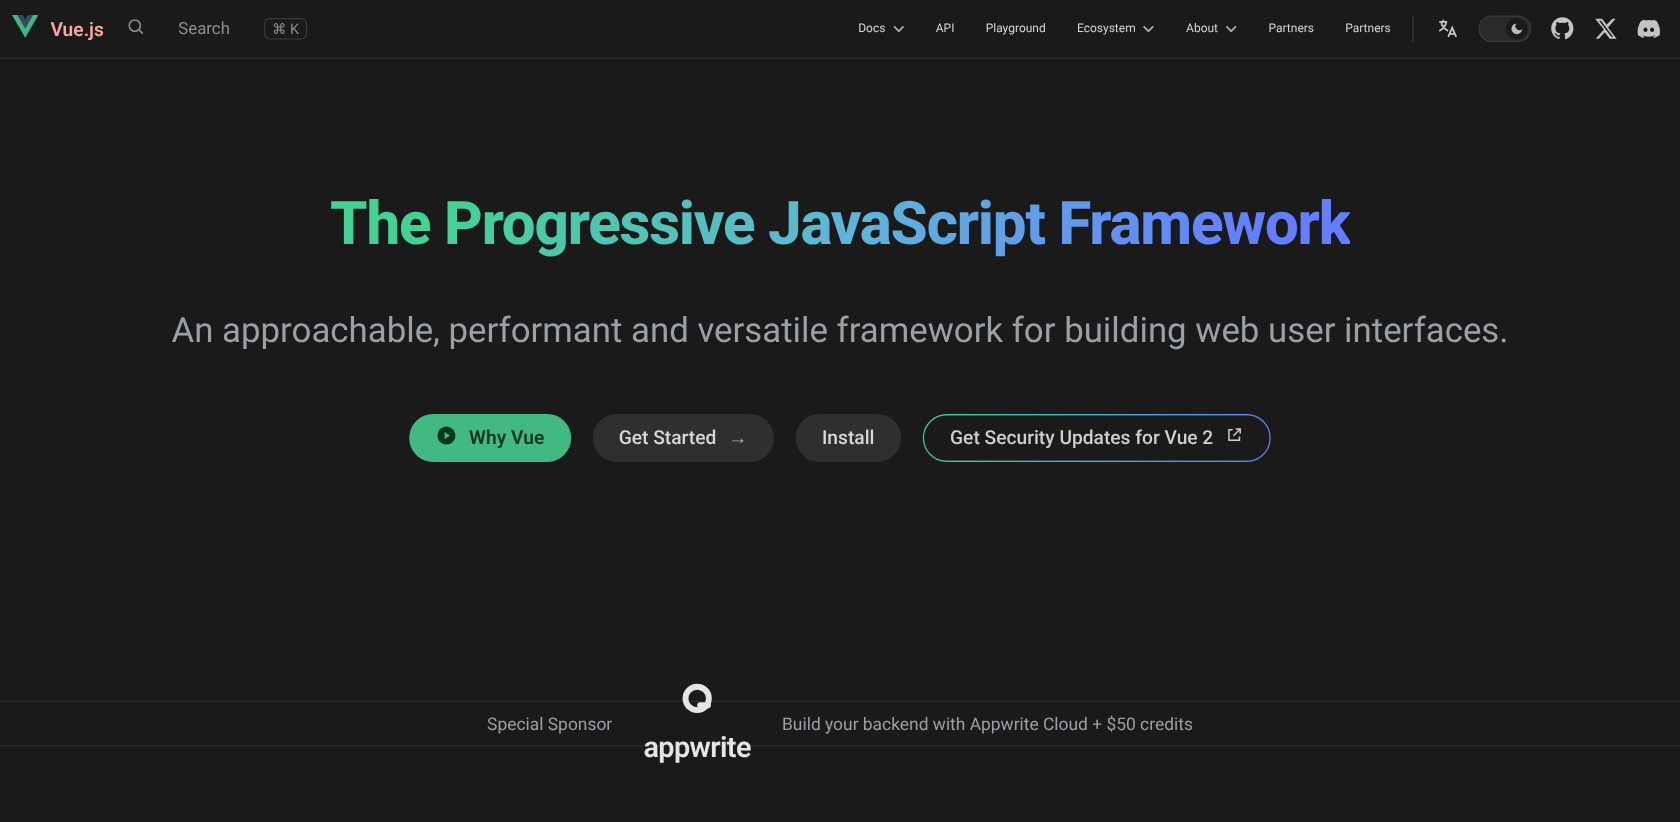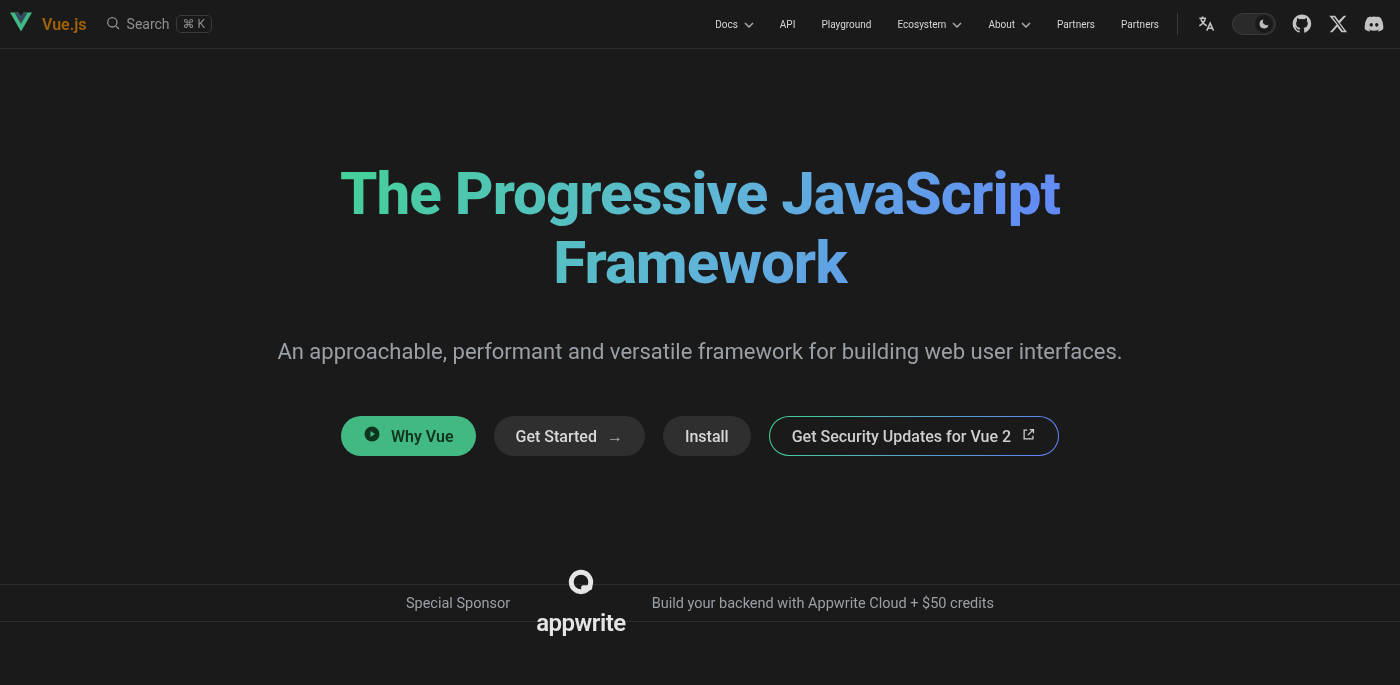--- a/index.html
+++ b/index.html
@@ -10,26 +10,26 @@
   .navbar {
     height: 49px;
     display: flex;
     align-items: center;
     padding: 0 16px 0 10px;
     border-bottom: 1px solid #2e2e2e;
     background: #1a1a1a;
   }
   .brand {
     display: flex; align-items: center; gap: 10px;
-    font-weight: 600; font-size: 16px; color: #a16207;
+    font-weight: 600; font-size: 16px; color: #fca5a5;
     margin-right: 18px;
   }
   .brand svg { width: 22px; height: 22px; }
   .search {
-    display: flex; align-items: center; gap: 6px;
+    display: flex; align-items: center; gap: 28px;
     color: #8f8f8f; font-size: 14px;
     cursor: pointer;
   }
   .search .kbd {
     border: 1px solid #3a3a3a; border-radius: 5px;
     padding: 1px 6px; font-size: 12px; color: #8f8f8f;
   }
   .nav-spacer { flex: 1; }
   .nav-links { display: flex; align-items: center; gap: 26px; }
   .nav-item {
@@ -51,35 +51,35 @@
   }
   .nav-ico { color: #c4c4c4; cursor: pointer; display:flex; align-items:center; }
   .nav-ico svg { width: 20px; height: 20px; }
 
   
   .hero {
     text-align: center;
     padding-top: 110px;
   }
   .headline {
-    font-size: 60px;
+    font-size: 50px;
     line-height: 1.15;
     font-weight: 800;
     letter-spacing: -1px;
     background: linear-gradient(120deg, #42d392 10%, #5fb6d6 50%, #647eff 90%);
     -webkit-background-clip: text;
     background-clip: text;
     color: transparent;
     display: inline-block;
     max-width: 1000px;
   }
   .tagline {
     margin-top: 42px;
     color: #9aa0a6;
-    font-size: 22px;
+    font-size: 29px;
   }
   .actions {
     margin-top: 52px;
     display: flex; justify-content: center; gap: 18px;
   }
   .btn {
     display: inline-flex; align-items: center; gap: 10px;
     height: 40px; padding: 0 22px; border-radius: 21px;
     font-size: 16px; font-weight: 500; cursor: pointer;
     background: #2f2f2f; color: #d8d8d8; border: none;

